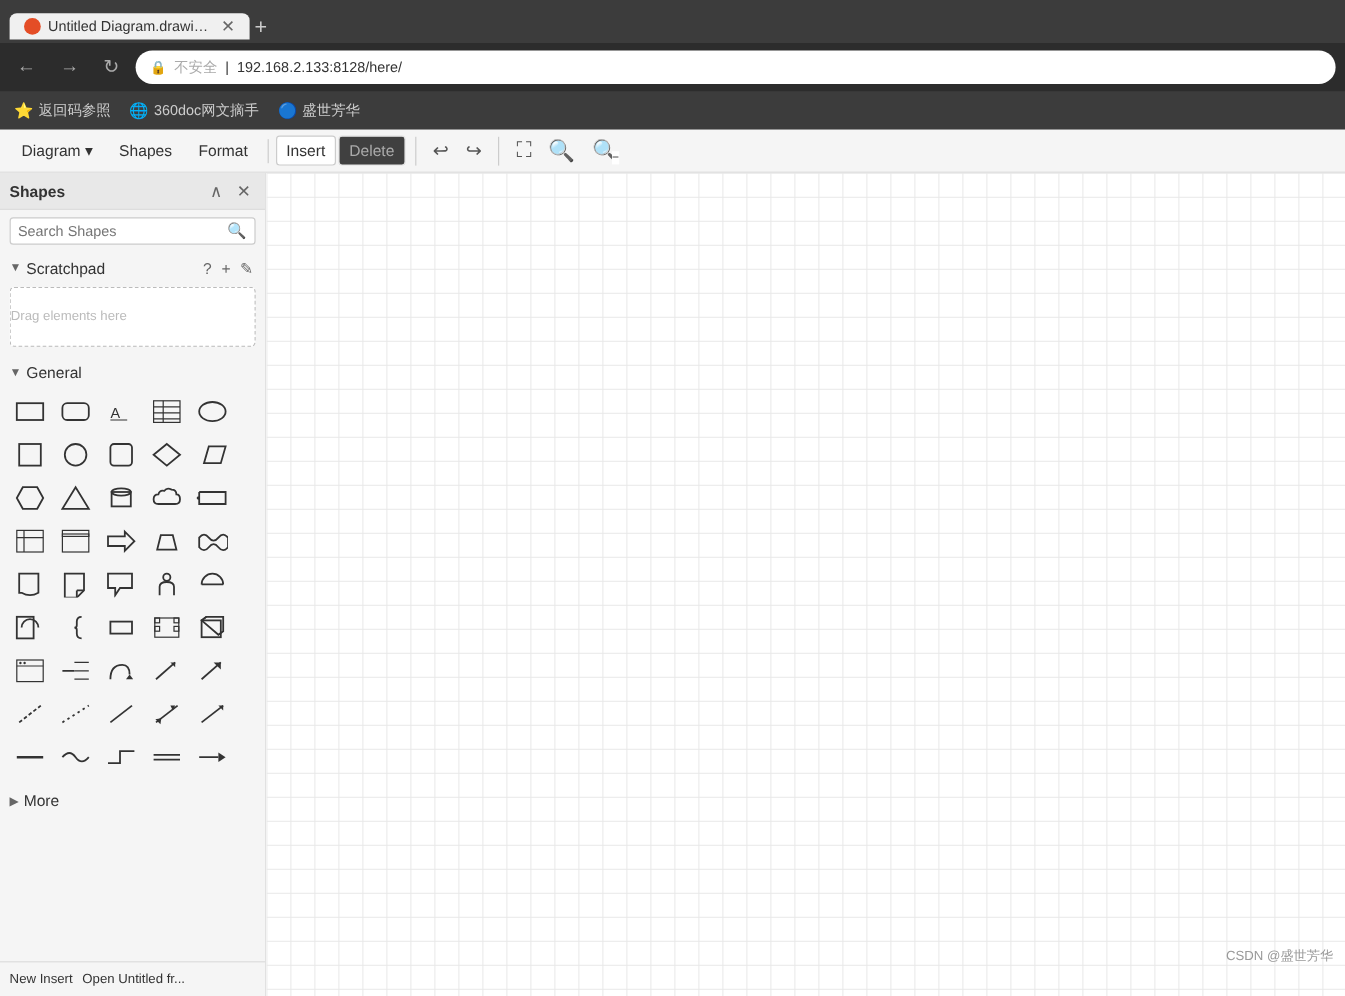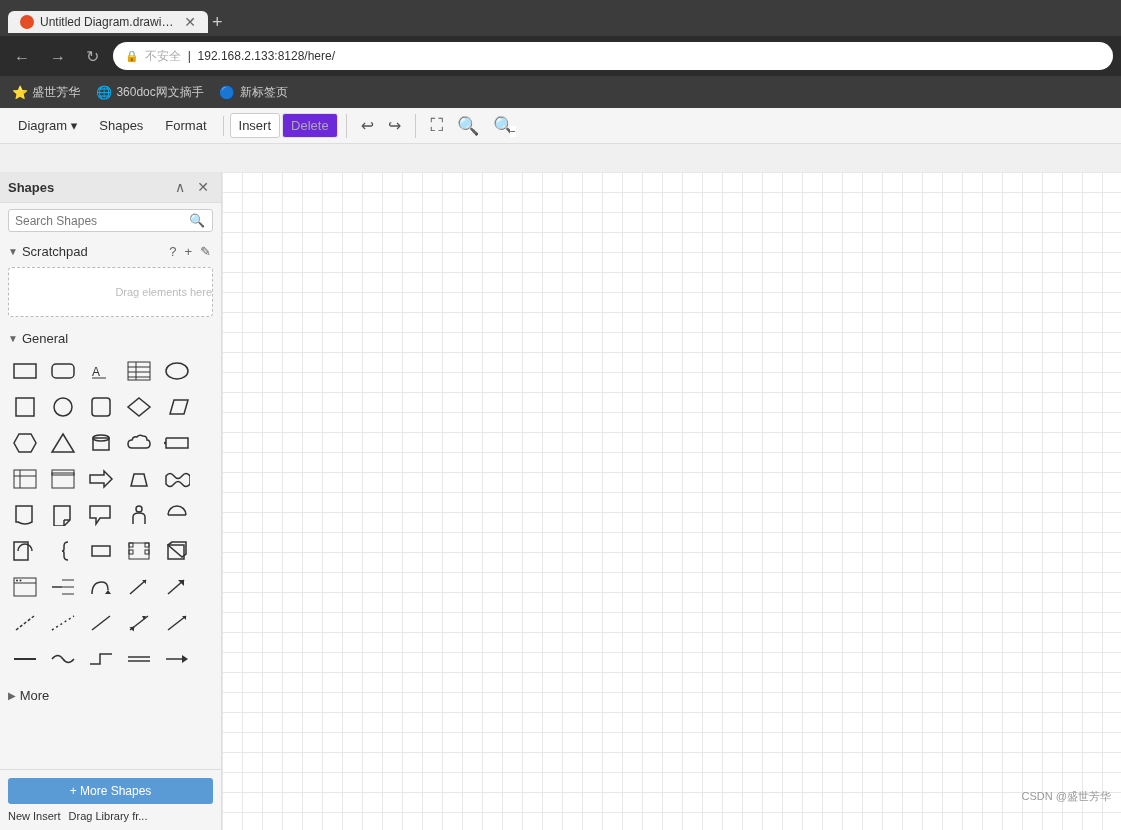--- a/index.html
+++ b/index.html
@@ -18,28 +18,28 @@
     .nav-btn { color: #aaa; font-size: 16px; cursor: pointer; background: none; border: none; padding: 2px 6px; }
     .nav-btn:disabled { color: #555; }
     .url-bar { flex: 1; display: flex; align-items: center; background: #fff; border-radius: 20px; padding: 4px 12px; gap: 6px; height: 28px; }
     .url-lock { color: #e44; font-size: 11px; }
     .url-text { font-size: 12px; color: #333; }
 
     .bookmarks-bar { background: #3c3c3c; padding: 4px 12px; display: flex; gap: 16px; align-items: center; height: 32px; }
     .bookmark-item { display: flex; align-items: center; gap: 4px; color: #ccc; font-size: 12px; cursor: pointer; }
 
     
-    .app { display: flex; flex-direction: column; height: calc(830px - 108px); gap: 28px; }
+    .app { display: flex; flex-direction: column; height: calc(830px - 108px); }
 
     
     .menu-bar { display: flex; align-items: center; background: #f5f5f5; border-bottom: 1px solid #ddd; padding: 0 8px; height: 36px; gap: 2px; }
     .menu-item { padding: 4px 10px; cursor: pointer; border-radius: 3px; font-size: 13px; color: #333; }
     .menu-separator { width: 1px; background: #ccc; height: 20px; margin: 0 4px; }
     .toolbar-btn { padding: 4px 8px; cursor: pointer; border: 1px solid #ccc; background: #fff; border-radius: 3px; font-size: 13px; color: #333; }
-    .toolbar-btn:disabled { color: #aaa; border-color: #e0e0e0; background: #6d28d9; }
+    .toolbar-btn:disabled { color: #aaa; border-color: #e0e0e0; background: #404040; }
     .toolbar-sep { width: 1px; background: #ccc; height: 24px; margin: 0 6px; }
     .toolbar-icon-btn { background: none; border: none; cursor: pointer; padding: 4px 6px; color: #555; font-size: 16px; }
 
     
     .content-area { display: flex; flex: 1; overflow: hidden; }
 
     
     .sidebar { width: 222px; background: #f5f5f5; border-right: 1px solid #ddd; display: flex; flex-direction: column; overflow: hidden; }
     .sidebar-header { display: flex; align-items: center; justify-content: space-between; padding: 6px 8px; border-bottom: 1px solid #ddd; background: #e8e8e8; }
     .sidebar-title { font-weight: bold; font-size: 13px; color: #333; }
@@ -51,21 +51,21 @@
     .search-icon { color: #888; font-size: 13px; }
 
     .sidebar-content { flex: 1; overflow-y: auto; overflow-x: hidden; padding-bottom: 8px; }
 
     .section-header { display: flex; align-items: center; justify-content: space-between; padding: 6px 8px 4px; cursor: pointer; }
     .section-title-row { display: flex; align-items: center; gap: 4px; font-size: 13px; color: #333; }
     .section-arrow { font-size: 10px; color: #666; }
     .section-actions { display: flex; gap: 4px; }
     .section-action-btn { background: none; border: none; cursor: pointer; color: #666; font-size: 13px; padding: 0 2px; }
 
-    .scratchpad-area { margin: 4px 8px 8px; border: 1.5px dashed #bbb; border-radius: 4px; min-height: 50px; display: flex; align-items: center; justify-content: flex-end; background: #fff; }
+    .scratchpad-area { margin: 4px 8px 8px; border: 1.5px dashed #bbb; border-radius: 4px; min-height: 50px; display: flex; align-items: center; justify-content: flex-start; background: #fff; }
     .scratchpad-text { color: #bbb; font-size: 11px; }
 
     .shapes-grid { display: grid; grid-template-columns: repeat(5, 36px); gap: 2px; padding: 4px 8px; }
     .shape-item { width: 34px; height: 34px; display: flex; align-items: center; justify-content: center; cursor: pointer; border: 1px solid transparent; border-radius: 2px; }
     .shape-item svg { width: 26px; height: 22px; }
 
     .sidebar-footer { border-top: 1px solid #ddd; padding: 8px; display: flex; flex-direction: column; gap: 6px; }
     .more-shapes-btn { display: flex; align-items: center; justify-content: center; gap: 4px; background: #5b9bd5; color: #fff; border: none; border-radius: 3px; padding: 6px 12px; cursor: pointer; font-size: 12px; width: 100%; }
     .footer-links { display: flex; gap: 8px; }
     .footer-link { font-size: 11px; color: #333; cursor: pointer; background: none; border: none; padding: 0; }
@@ -112,29 +112,29 @@
         <span style="color:#aaa;">不安全</span>
         &nbsp;|&nbsp;
         <span>192.168.2.133:8128/here/</span>
       </span>
     </div>
   </div>
 
   <div class="bookmarks-bar">
     <div class="bookmark-item">
       <span style="font-size:13px;">⭐</span>
-      <span>盛世芳华</span>
+      <span>返回码参照</span>
     </div>
     <div class="bookmark-item">
       <span style="font-size:13px;">🌐</span>
       <span>360doc网文摘手</span>
     </div>
     <div class="bookmark-item">
       <span style="font-size:13px;">🔵</span>
-      <span>新标签页</span>
+      <span>盛世芳华</span>
     </div>
   </div>
 </div>
 
 <div class="app">
 
   <div class="menu-bar">
     <span class="menu-item">
       <span>Diagram</span> ▾
     </span>
@@ -471,24 +471,23 @@
             <div class="section-title-row">
               <span class="section-arrow">▶</span>
               <span>More</span>
             </div>
           </div>
         </div>
 
       </div>
 
       <div class="sidebar-footer">
-        <button class="more-shapes-btn">+ More Shapes</button>
         <div class="footer-links">
           <button class="footer-link">New Insert</button>
-          <button class="footer-link">Drag Library fr...</button>
+          <button class="footer-link">Open Untitled fr...</button>
         </div>
       </div>
     </div>
 
     <div class="canvas-area">
       <div class="canvas-grid"></div>
       <div class="watermark">CSDN @盛世芳华</div>
     </div>
 
   </div>

